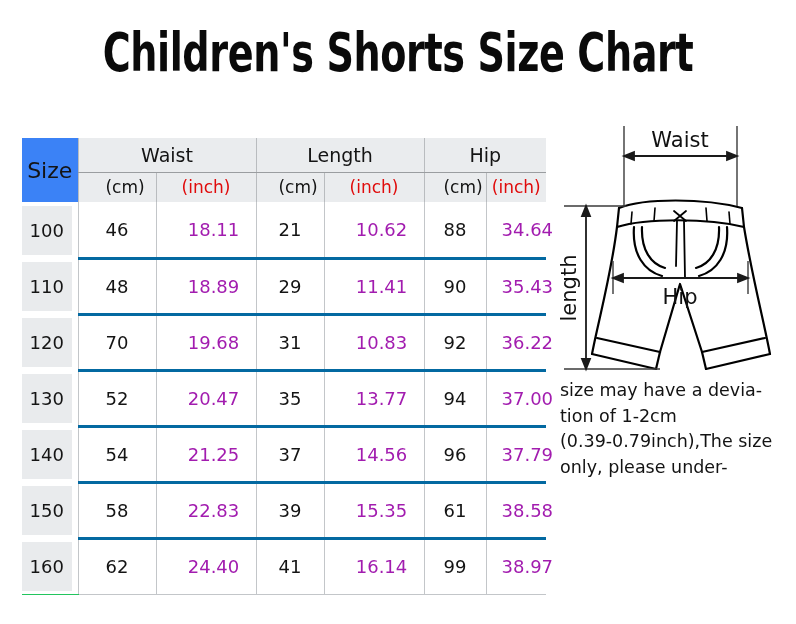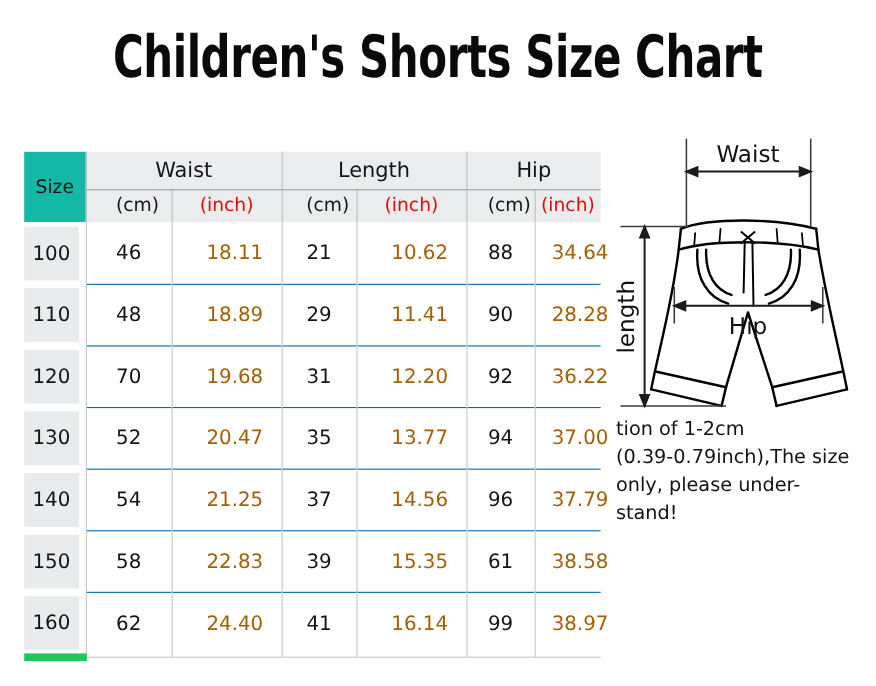--- a/index.html
+++ b/index.html
@@ -49,22 +49,22 @@
     padding: 0;
     margin: 0;
     text-align: center;
     vertical-align: middle;
     font-weight: normal;
   }
 
   
   .hdr-size {
     width: 56px;
-    background: #14b8a6;
-    font-size: 17px;
+    background: #3b82f6;
+    font-size: 22px;
     color: #141414;
     height: 64px;
   }
   .hdr-group {
     background: #eaecee;
     font-size: 19px;
     color: #141414;
     height: 34px;
     border-left: 1px solid #b9bcbf;
     border-bottom: 1px solid #9a9da0;
@@ -92,26 +92,26 @@
     background: #e9ebed;
     font-size: 18px;
     color: #141414;
     text-align: center;
   }
   td.cell-num {
     font-size: 18px;
     color: #141414;
     background: #ffffff;
     border-left: 1px solid #c3c6c9;
-    border-top: 1px solid #0369a1;
-  }
-  td.cell-num.inch { color: #a16207; padding-left: 15px; }
+    border-top: 3px solid #0369a1;
+  }
+  td.cell-num.inch { color: #a21caf; padding-left: 15px; }
   tr.data-row.first td.cell-num { border-top: none; }
   tr.data-row.last  td.cell-num { border-bottom: 1px solid #c3c6c9; }
-  td.cell-size.last-size { border-bottom: 7px solid #22c55e; }
+  td.cell-size.last-size { border-bottom: 1px solid #22c55e; }
 
   
   #diagram {
     position: absolute;
     left: 556px; top: 126px;
     width: 236px; height: 246px;
   }
   #diagram svg { display: block; }
 
   
@@ -173,30 +173,30 @@
           </tr>
           <tr class="data-row">
             <td class="cell-size">
               <span class="size-chip">110</span>
             </td>
             <td class="cell-num">48</td>
             <td class="cell-num inch">18.89</td>
             <td class="cell-num">29</td>
             <td class="cell-num inch">11.41</td>
             <td class="cell-num">90</td>
-            <td class="cell-num inch">28.28</td>
+            <td class="cell-num inch">35.43</td>
           </tr>
           <tr class="data-row">
             <td class="cell-size">
               <span class="size-chip">120</span>
             </td>
             <td class="cell-num">70</td>
             <td class="cell-num inch">19.68</td>
             <td class="cell-num">31</td>
-            <td class="cell-num inch">12.20</td>
+            <td class="cell-num inch">10.83</td>
             <td class="cell-num">92</td>
             <td class="cell-num inch">36.22</td>
           </tr>
           <tr class="data-row">
             <td class="cell-size">
               <span class="size-chip">130</span>
             </td>
             <td class="cell-num">52</td>
             <td class="cell-num inch">20.47</td>
             <td class="cell-num">35</td>
@@ -304,19 +304,19 @@
       <g stroke="#1a1a1a" stroke-width="1.8" fill="#1a1a1a">
         <line x1="59" y1="152" x2="190" y2="152"></line>
         <polygon points="57,152 67,148 67,156"></polygon>
         <polygon points="192,152 182,148 182,156"></polygon>
       </g>
       <text x="124" y="178" text-anchor="middle" font-size="21" font-family="DejaVu Sans, Liberation Sans, sans-serif" fill="#111111">Hip</text>
     </svg>
   </div>
 
   <div id="disclaimer">
+      <span class="dl">size may have a devia-</span>
       <span class="dl">tion of 1-2cm</span>
       <span class="dl">(0.39-0.79inch),The size</span>
       <span class="dl">only, please under-</span>
-      <span class="dl">stand!</span>
     </div>
 
 </div>
 
 </body></html>

